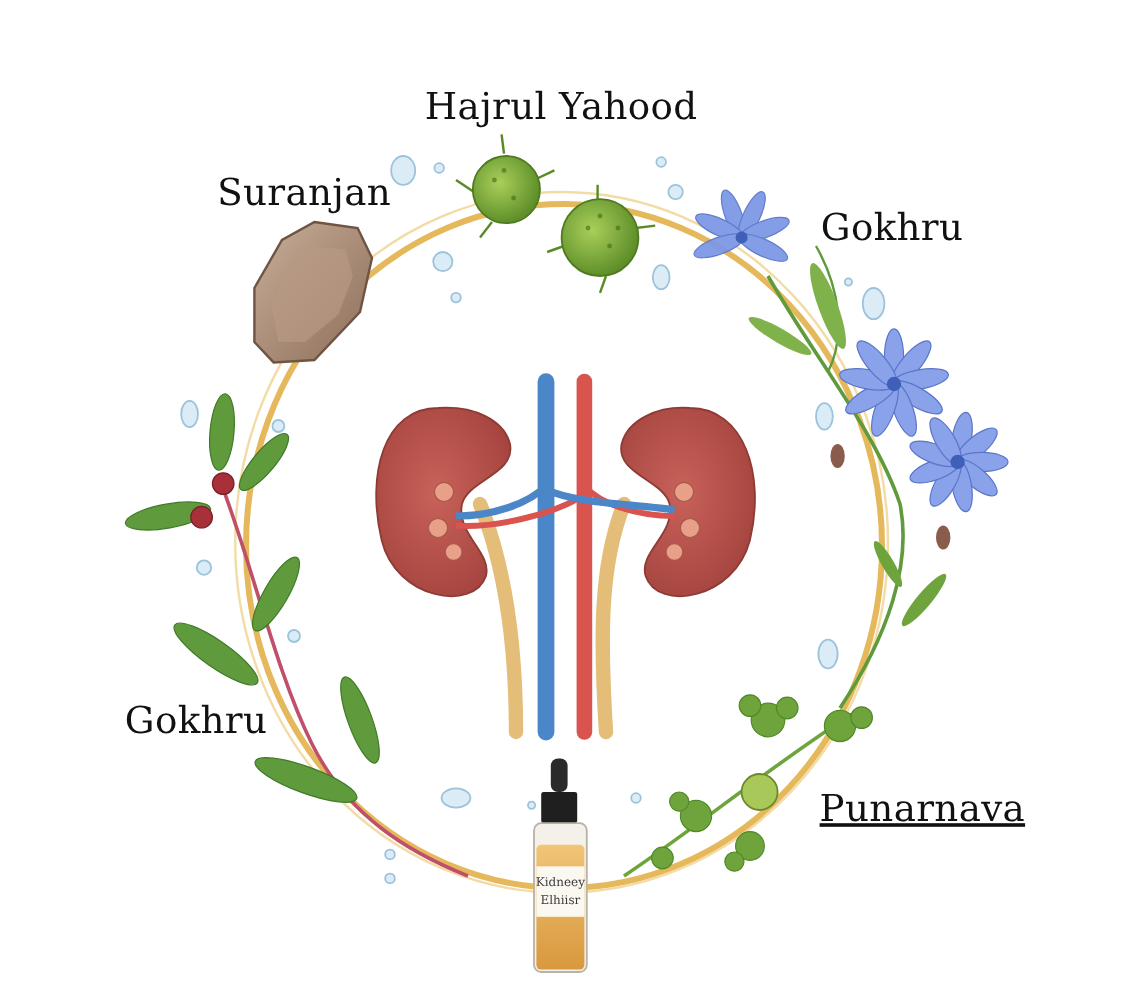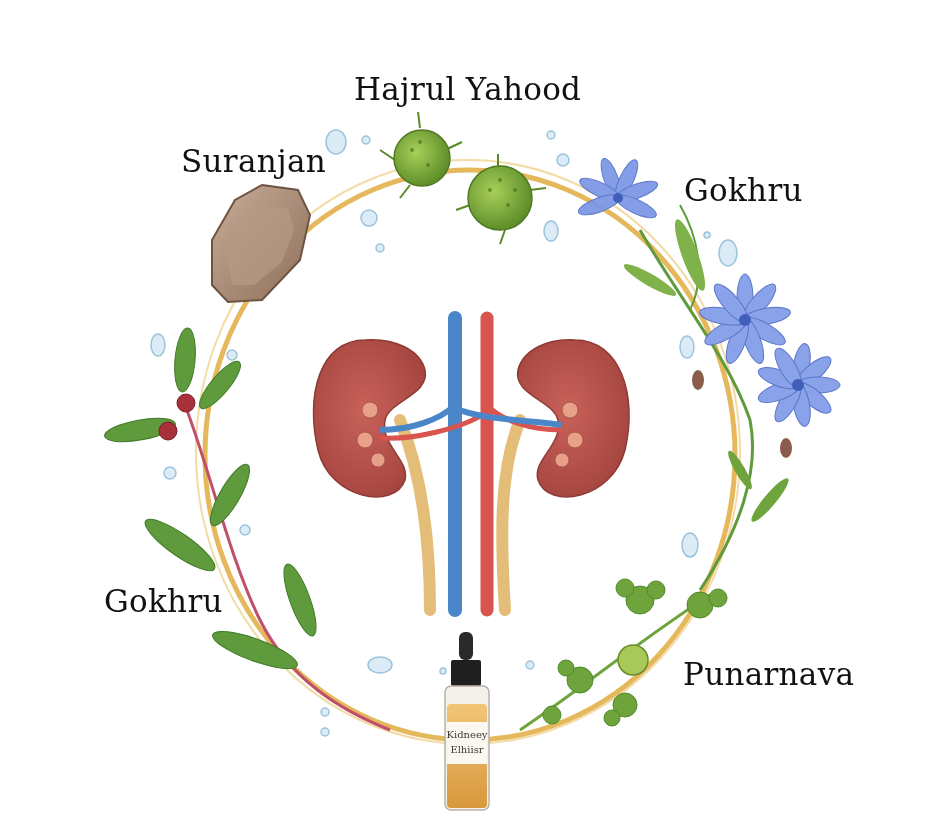--- a/index.html
+++ b/index.html
@@ -210,14 +210,14 @@
     <rect x="447" y="722" width="40" height="42" fill="#fbf8f2"></rect>
     <text x="467" y="738" text-anchor="middle" class="bottle-text">Kidneey</text>
     <text x="467" y="753" text-anchor="middle" class="bottle-text">Elhiisr</text>
   </g>
 </svg>
 
 <div class="label" style="left:354px;top:74px;">Hajrul Yahood</div>
 <div class="label" style="left:143px;top:146px;margin-left:38px;">Suranjan</div>
 <div class="label" style="left:684px;top:175px;">Gokhru</div>
 <div class="label" style="left:104px;top:586px;">Gokhru</div>
-<div class="label" style="left:683px;top:659px;">Punarnava</div>
+<div class="label" style="left:683px;top:659px;text-decoration:underline;">Punarnava</div>
 </div>
 
 </body></html>

